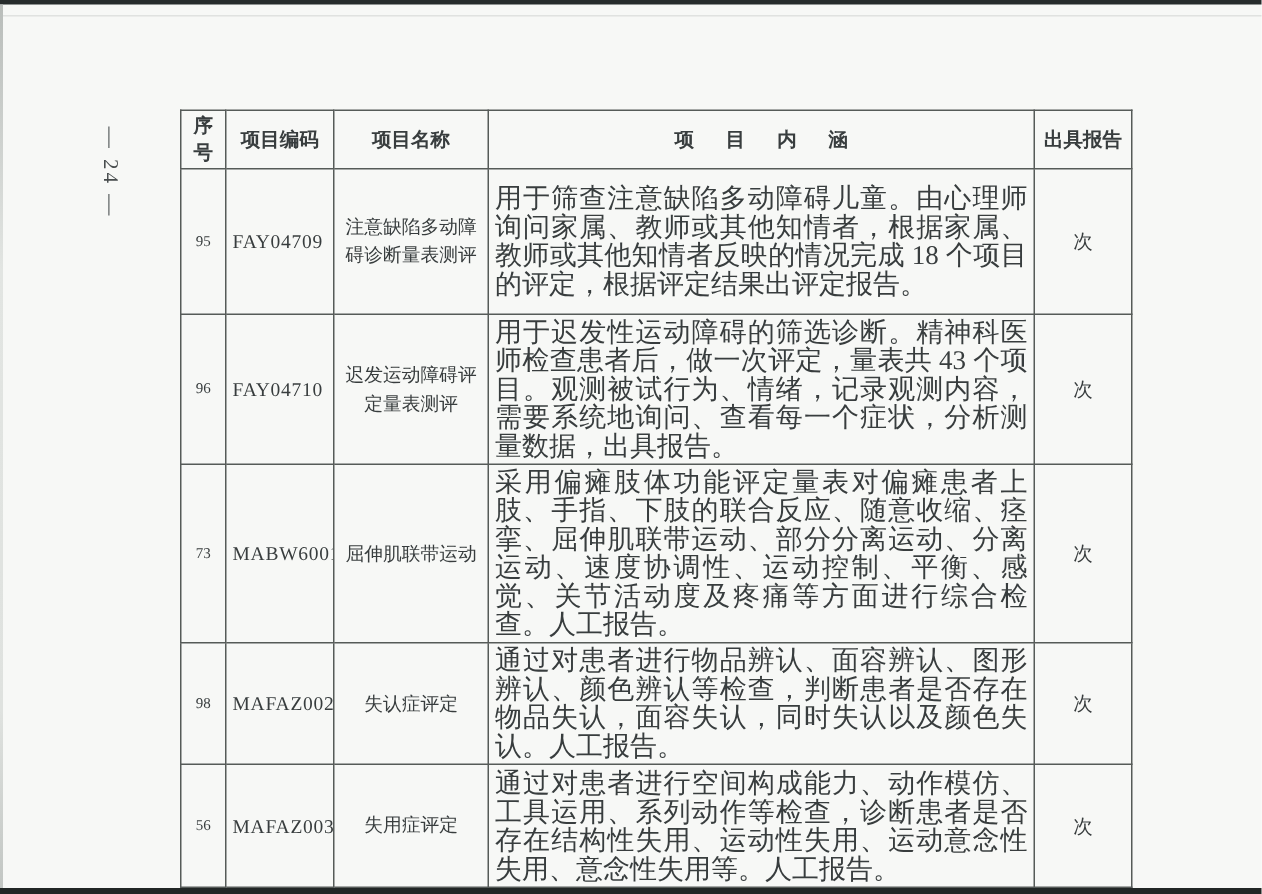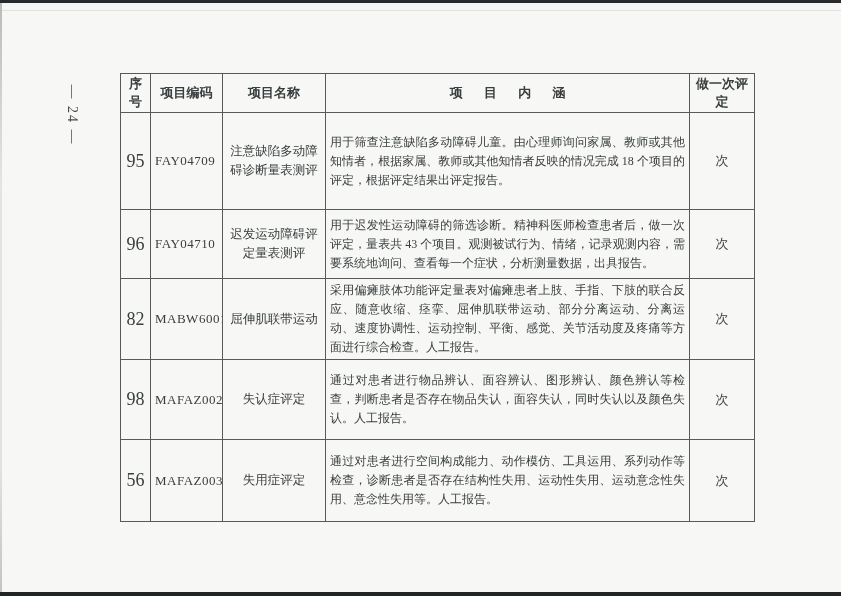--- a/index.html
+++ b/index.html
@@ -86,36 +86,36 @@
     font-weight: bold;
     text-align: center;
     padding: 1px 2px;
   }
   th.th-content {
     letter-spacing: 9px;
     text-indent: 9px;
   }
   td.cell-seq {
     text-align: center;
-    font-size: 18px;
+    font-size: 10px;
   }
   td.cell-code {
     text-align: left;
     font-size: 13px;
     letter-spacing: 0.5px;
   }
   td.cell-name {
     text-align: center;
     font-size: 12.5px;
     line-height: 19px;
     padding: 2px 5px;
   }
   td.cell-content {
     text-align: justify;
-    font-size: 12px;
+    font-size: 18px;
     line-height: 19px;
     padding: 2px 8px;
     margin-top: 12px;
   }
   td.cell-unit {
     text-align: center;
     font-size: 13px;
   }
   tr.row-95 { height: 97px; }
   tr.row-96 { height: 69px; }
@@ -141,40 +141,40 @@
       <col style="width:103px">
       <col style="width:364px">
       <col style="width:65px">
     </colgroup>
     <thead>
       <tr class="header-row">
         <th>序号</th>
         <th>项目编码</th>
         <th>项目名称</th>
         <th class="th-content">项 目 内 涵</th>
-        <th>做一次评定</th>
+        <th>出具报告</th>
       </tr>
     </thead>
     <tbody>
       <tr class="row-95">
         <td class="cell-seq">95</td>
         <td class="cell-code">FAY04709</td>
         <td class="cell-name">注意缺陷多动障碍诊断量表测评</td>
         <td class="cell-content">用于筛查注意缺陷多动障碍儿童。由心理师询问家属、教师或其他知情者，根据家属、教师或其他知情者反映的情况完成 18 个项目的评定，根据评定结果出评定报告。</td>
         <td class="cell-unit">次</td>
       </tr>
       <tr class="row-96">
         <td class="cell-seq">96</td>
         <td class="cell-code">FAY04710</td>
         <td class="cell-name">迟发运动障碍评定量表测评</td>
         <td class="cell-content">用于迟发性运动障碍的筛选诊断。精神科医师检查患者后，做一次评定，量表共 43 个项目。观测被试行为、情绪，记录观测内容，需要系统地询问、查看每一个症状，分析测量数据，出具报告。</td>
         <td class="cell-unit">次</td>
       </tr>
       <tr class="row-97">
-        <td class="cell-seq">82</td>
+        <td class="cell-seq">73</td>
         <td class="cell-code">MABW6001</td>
         <td class="cell-name">屈伸肌联带运动</td>
         <td class="cell-content">采用偏瘫肢体功能评定量表对偏瘫患者上肢、手指、下肢的联合反应、随意收缩、痉挛、屈伸肌联带运动、部分分离运动、分离运动、速度协调性、运动控制、平衡、感觉、关节活动度及疼痛等方面进行综合检查。人工报告。</td>
         <td class="cell-unit">次</td>
       </tr>
       <tr class="row-98">
         <td class="cell-seq">98</td>
         <td class="cell-code">MAFAZ002</td>
         <td class="cell-name">失认症评定</td>
         <td class="cell-content">通过对患者进行物品辨认、面容辨认、图形辨认、颜色辨认等检查，判断患者是否存在物品失认，面容失认，同时失认以及颜色失认。人工报告。</td>

